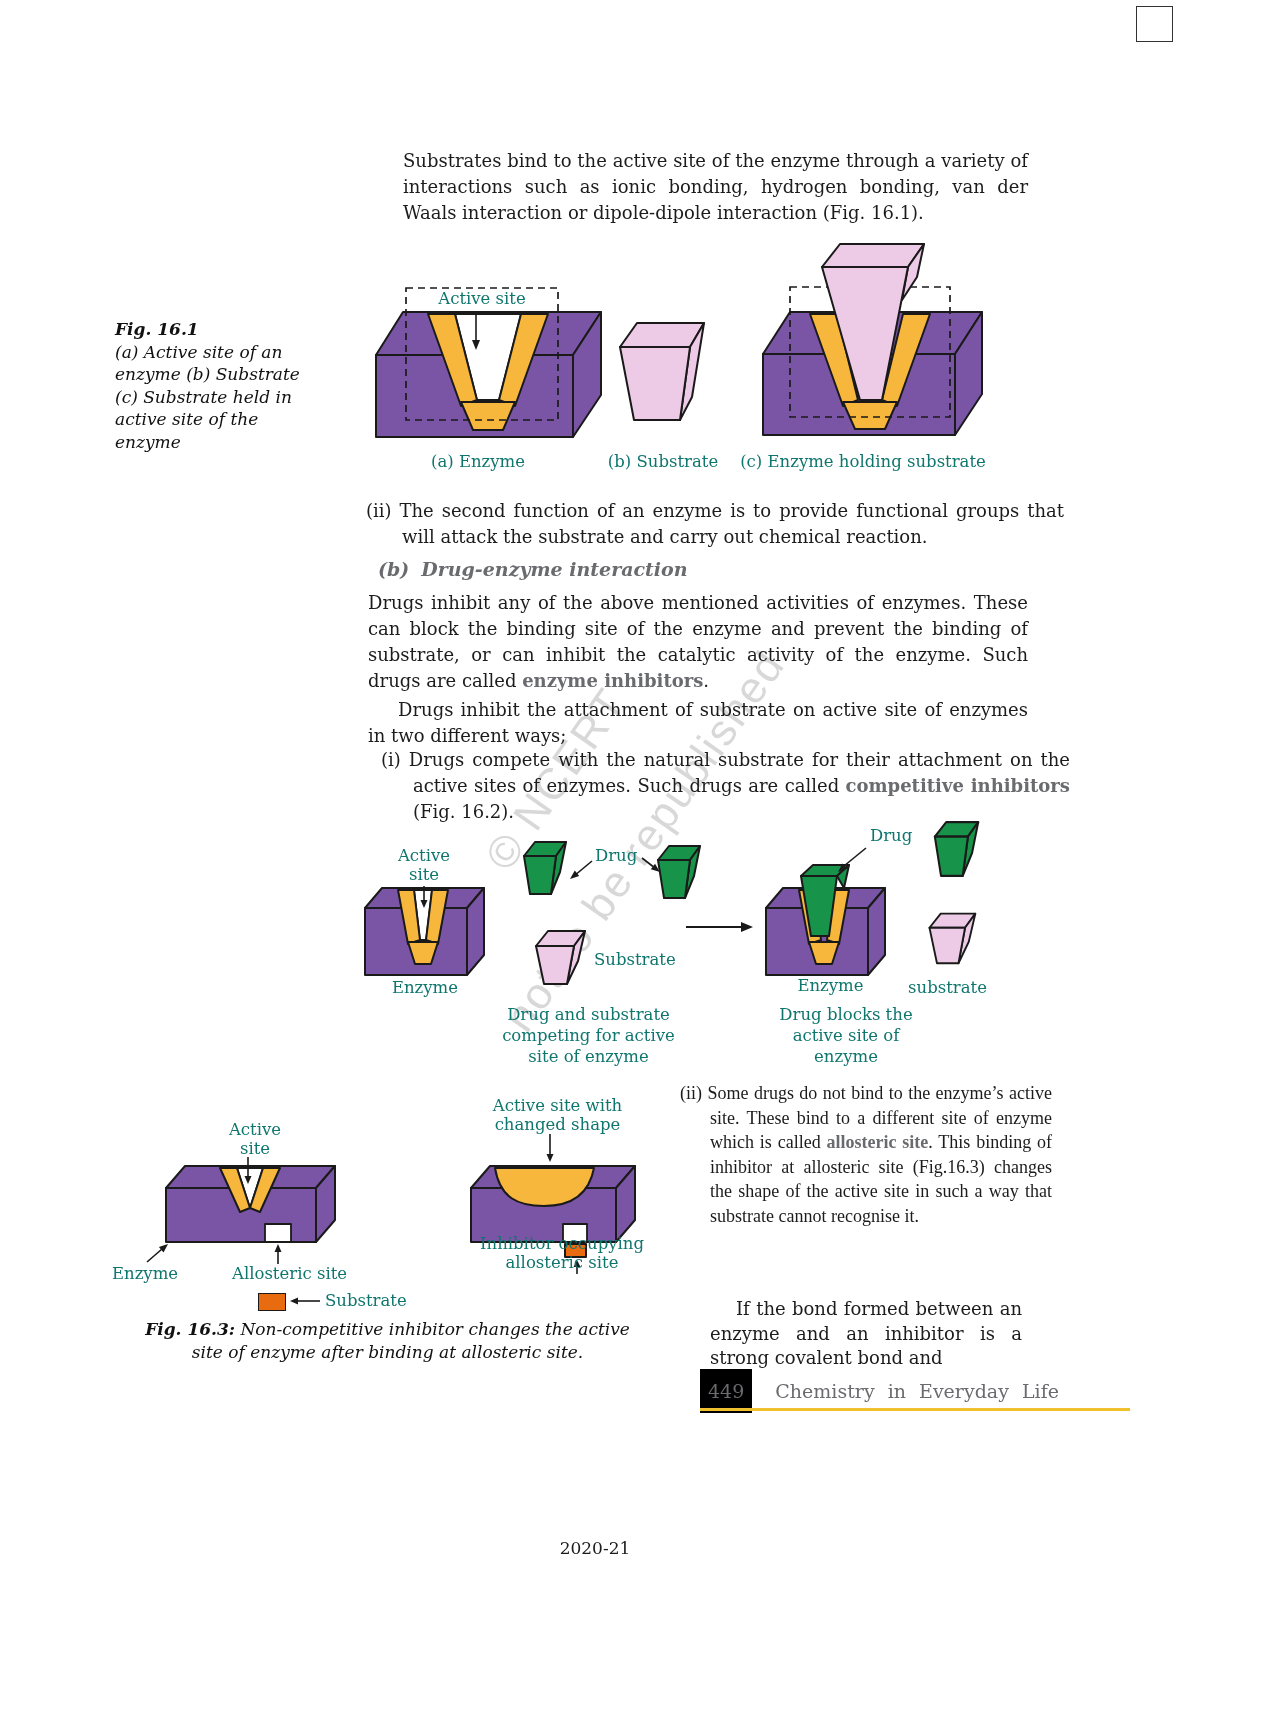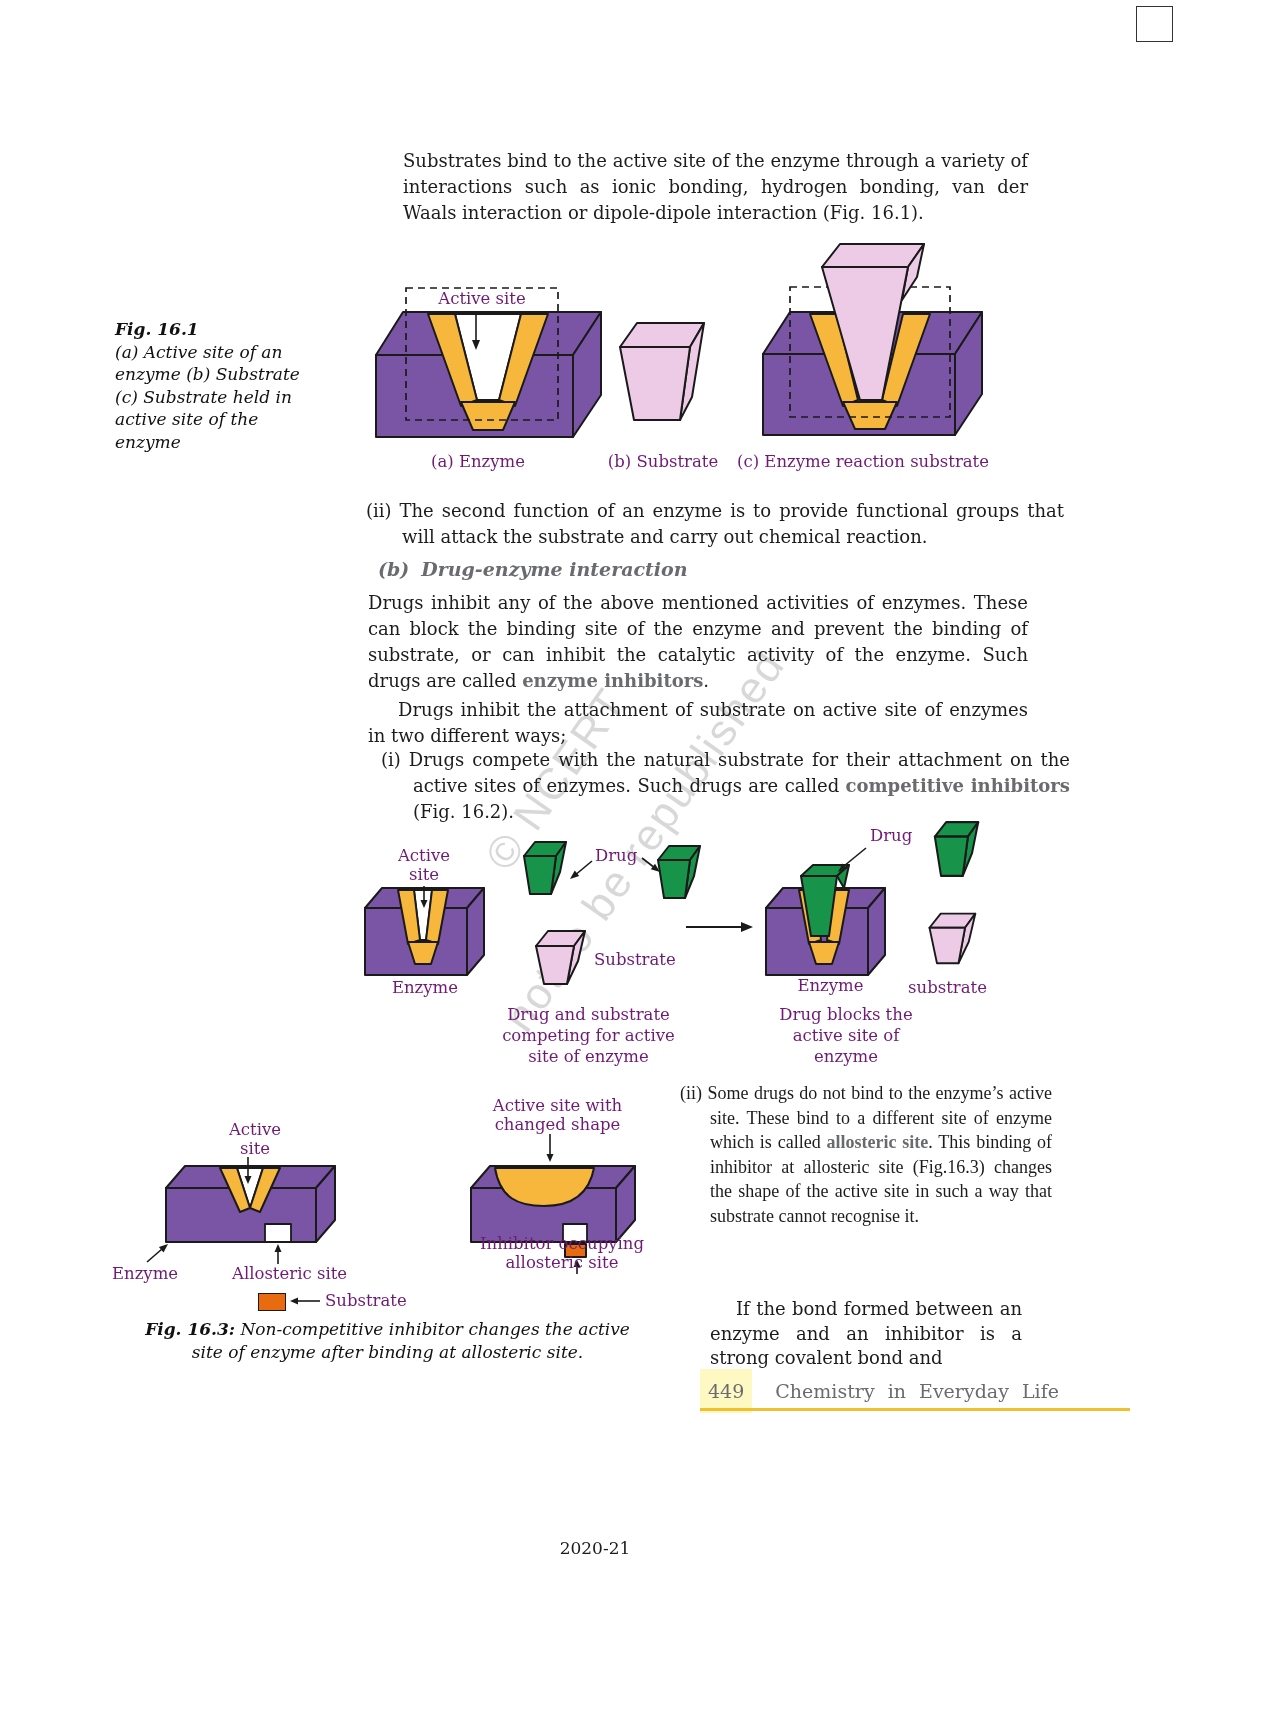--- a/index.html
+++ b/index.html
@@ -5,37 +5,37 @@
   html,body{margin:0;padding:0;background:#e8e8e8;}
   #page{position:relative;width:1275px;height:1709px;background:#ffffff;margin:0 auto;overflow:hidden;
         font-family:"DejaVu Serif", serif;color:#1c1c1c;}
   .abs{position:absolute;}
   .para{position:absolute;font-size:18px;line-height:26px;text-align:justify;}
   .marker{}
   .graybold{color:#6a6b6e;font-weight:bold;}
   .heading-b{position:absolute;font-size:19px;font-weight:bold;font-style:italic;color:#6a6b6e;}
   .fig-caption{position:absolute;font-style:italic;font-size:17px;line-height:22.5px;color:#111;}
   .fig-caption .cap-title{font-weight:bold;}
-  .fig-label{position:absolute;font-size:16.5px;line-height:19px;color:#701a75;}
+  .fig-label{position:absolute;font-size:16.5px;line-height:19px;color:#0f766e;}
   .centered{text-align:center;}
   
   svg{position:absolute;overflow:visible;}
   .purple{fill:#7a55a5;stroke:#1a1a1a;stroke-width:2;stroke-linejoin:round;}
   .yellow{fill:#f6b73c;stroke:#1a1a1a;stroke-width:2;stroke-linejoin:round;}
   .pink{fill:#edcbe7;stroke:#1a1a1a;stroke-width:2;stroke-linejoin:round;}
   .green{fill:#18944a;stroke:#1a1a1a;stroke-width:2;stroke-linejoin:round;}
   .orangef{fill:#e96b10;stroke:#1a1a1a;stroke-width:2;stroke-linejoin:round;}
   .wht{fill:#ffffff;stroke:#1a1a1a;stroke-width:1.8;stroke-linejoin:round;}
   .dashed{fill:none;stroke:#1a1a1a;stroke-width:1.7;stroke-dasharray:7 5;}
   .aline{stroke:#1a1a1a;stroke-width:1.6;fill:none;}
   .ahead{fill:#1a1a1a;stroke:none;}
   .watermark{position:absolute;left:360px;top:600px;width:480px;height:420px;
      transform:rotate(-55deg);display:flex;flex-direction:column;align-items:center;justify-content:center;gap:58px;
      font-family:"Liberation Sans", sans-serif;font-size:44px;color:rgba(115,115,115,0.28);letter-spacing:2px;}
-  .footer-num{background:#fef9c3;padding:11px 8px;}
+  .footer-num{background:#000000;padding:11px 8px;}
   .footer-text{position:absolute;left:700px;top:1380px;font-size:19px;color:#6a6b6e;word-spacing:7px;}
   .footer-rule{position:absolute;left:700px;top:1408px;width:430px;height:3px;background:#f0c12d;}
   .corner-box{position:absolute;left:1136px;top:6px;width:35px;height:34px;border:1.5px solid #333;background:#fff;}
   .swatch{position:absolute;left:258px;top:1293px;width:26px;height:16px;background:#e96b10;border:1.6px solid #1a1a1a;}
 </style>
 </head>
 <body>
 
 <div id="page">
 
@@ -83,21 +83,21 @@
     <polygon class="yellow" points="153,72 180,72 147,164 132,158"></polygon>
     <polygon class="yellow" points="93,160 147,160 135,187 105,187"></polygon>
     <rect class="dashed" x="40" y="45" width="160" height="130"></rect>
     <polygon class="pink" points="72,25 90,2 174,2 158,25"></polygon>
     <polygon class="pink" points="158,25 174,2 167,35 152,58"></polygon>
     <polygon class="pink" points="72,25 158,25 132,158 110,158"></polygon>
   </svg>
 
   <div class="fig-label centered" style="left:398px;top:452px;width:160px;">(a) Enzyme</div>
   <div class="fig-label centered" style="left:598px;top:452px;width:130px;">(b) Substrate</div>
-  <div class="fig-label centered" style="left:733px;top:452px;width:260px;">(c) Enzyme reaction substrate</div>
+  <div class="fig-label centered" style="left:733px;top:452px;width:260px;">(c) Enzyme holding substrate</div>
 
   <div class="para" style="left:366px;top:498px;width:662px;padding-left:36px;text-indent:-36px;">
     <span class="marker">(ii)</span>
     <span>The second function of an enzyme is to provide functional groups that will attack the substrate and carry out chemical reaction.</span>
   </div>
 
   <div class="heading-b" style="left:333px;top:558px;margin-left:45px;">
     <span style="margin-right:12px;">(b)</span><span>Drug-enzyme interaction</span>
   </div>
 

